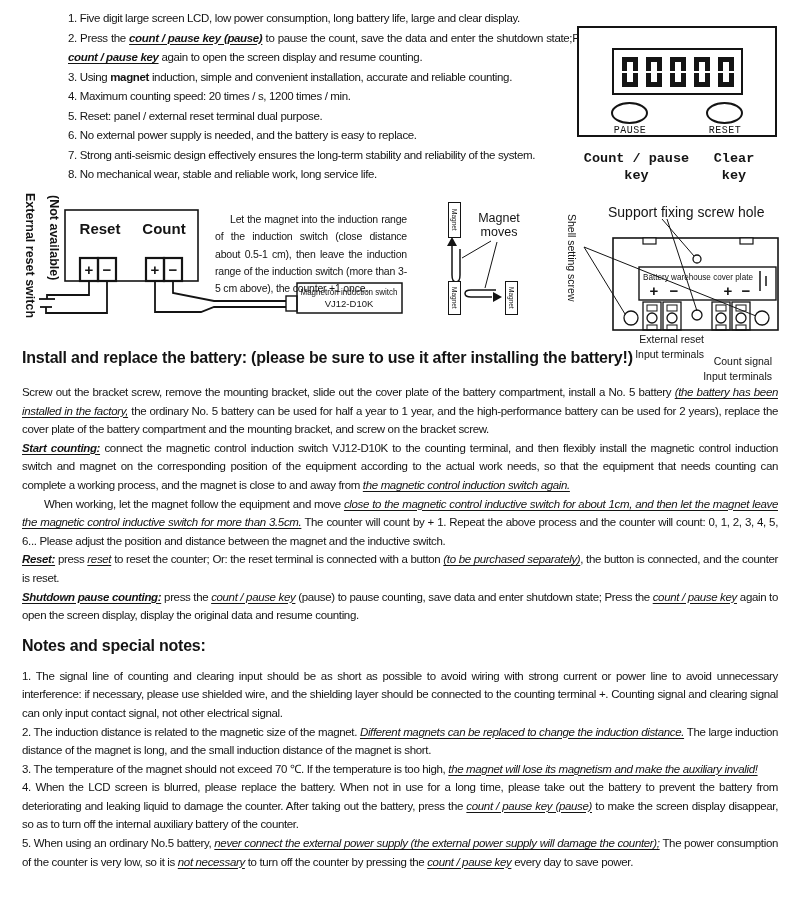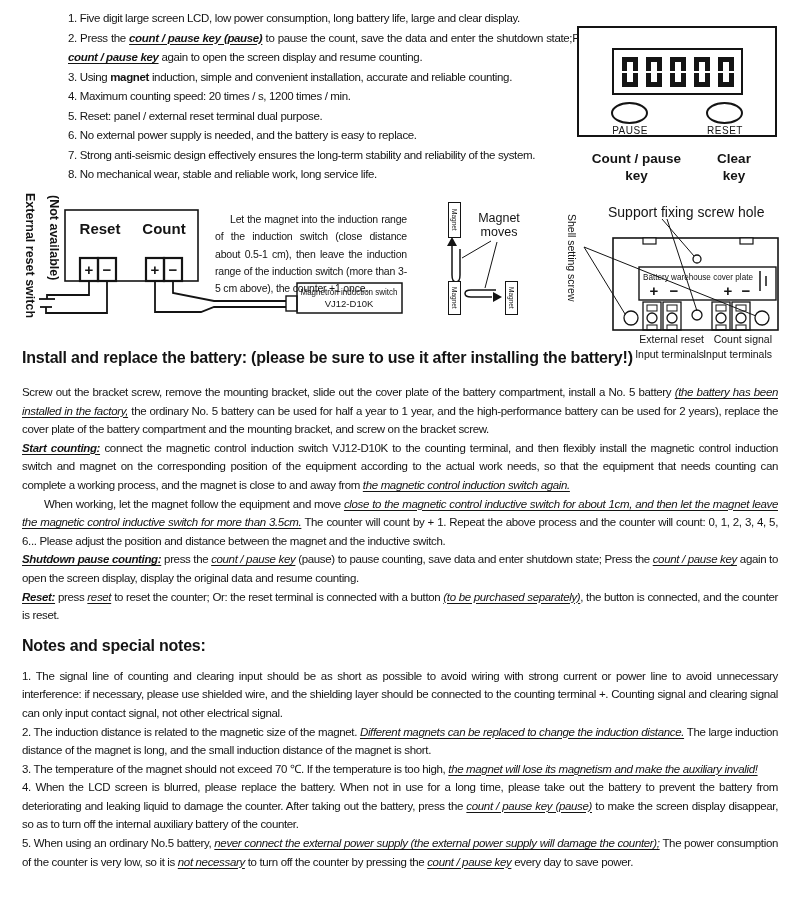--- a/index.html
+++ b/index.html
@@ -7,21 +7,21 @@
   body { width:800px; height:906px; font-family:"Liberation Sans", sans-serif; color:#141414; }
   .page { position:relative; width:800px; height:906px; background:#fff; overflow:hidden; }
   .u { text-decoration:underline; text-underline-offset:2px;font-style:italic; }
   .b { font-weight:bold; }
 
   
   .features { position:absolute; left:22px; top:9px; width:550px; font-size:11.5px; line-height:19.5px; letter-spacing:-0.35px;margin-left:46px; }
   .features .feat { text-align:justify; }
 
   
-  .lcd-block { position:absolute; left:577px; top:26px; width:208px; height:162px; }
+  .lcd-block { position:absolute; left:577px; top:26px; width:208px; height:162px;font-family:Liberation Mono, monospace; }
   .lcd-outer { position:absolute; left:0; top:0; width:200px; height:111px; border:2px solid #141414; background:#fff; }
   .lcd-screen { position:absolute; left:33px; top:20px; width:131px; height:47px; border:2px solid #141414; display:flex; align-items:center; justify-content:center; gap:8px; }
   .seg-digit { position:relative; width:16px; height:30px; border:5px solid #141414; background:#fff; }
   .seg-digit::after { content:""; position:absolute; left:-5px; right:-5px; top:50%; height:2px; margin-top:-1px; background:#fff; }
   .btn-oval { position:absolute; width:37px; height:22px; border:2px solid #141414; border-radius:50%; background:#fff; }
   .oval-pause { left:32px; top:74px; } .oval-reset { left:127px; top:74px; }
   .btn-label { position:absolute; top:97px; width:60px; text-align:center; font-size:10px; letter-spacing:0.5px; }
   .lbl-pause { left:21px; } .lbl-reset { left:116px; }
   .key-label { position:absolute; top:124px; font-weight:bold; font-size:13.5px; line-height:17px; text-align:center; }
   .key-count { left:2px; width:115px; } .key-clear { left:118px; width:78px; }
@@ -34,21 +34,21 @@
   .ext-reset-label { left:23px; top:8px; font-size:12.5px; font-weight:bold; }
   .not-available-label { left:47px; top:10px; font-size:12.5px; font-weight:bold; }
   .shell-label { left:566px; top:29px; font-size:10.5px; }
   .induction-note { left:215px; top:26px; width:192px; font-size:10.5px; line-height:17.3px; text-align:justify; text-indent:15px; letter-spacing:-0.2px; }
   .magnet-moves { left:468px; top:26px; width:62px; text-align:center; font-size:12.5px; line-height:14px; }
   .magnet-tag { position:absolute; width:13px; border:1px solid #141414; background:#fff; display:flex; align-items:center; justify-content:center; font-size:6.5px; z-index:2; }
   .magnet-tag .vtext { writing-mode:vertical-rl; }
   .tag1 { left:448px; top:17px; height:36px; } .tag2 { left:448px; top:96px; height:34px; } .tag3 { left:505px; top:96px; height:34px; }
   .support-label { left:608px; top:19px; font-size:14px; }
   .dev-term-label { position:absolute; top:147px; width:88px; text-align:right; font-size:10.5px; line-height:15px; }
-  .dev-ext { left:616px; } .dev-count { left:684px; }
+  .dev-ext { left:616px; } .dev-count { left:684px;margin-top:22px; }
 
   
   .content { position:absolute; left:22px; top:349px; width:756px; letter-spacing:-0.35px; }
   .section-heading { font-size:16px; font-weight:bold; letter-spacing:-0.2px; }
   .battery-heading { margin-bottom:16px; }
   .notes-heading { margin-top:12px; margin-bottom:12px; }
   .body-p { font-size:11.5px; line-height:18.6px; text-align:justify; }
   .indent { text-indent:22px; }
 
   svg text { font-family:"Liberation Sans", sans-serif; fill:#141414; }
@@ -206,22 +206,22 @@
       <div>Count signal</div>
       <div>Input terminals</div>
     </div>
   </div>
 
   <div class="content">
     <div class="section-heading battery-heading">Install and replace the battery: (please be sure to use it after installing the battery!)</div>
     <p class="body-p"><span>Screw out the bracket screw, remove the mounting bracket, slide out the cover plate of the battery compartment, install a No. 5 battery </span><span class="u">(the battery has been installed in the factory,</span><span> the ordinary No. 5 battery can be used for half a year to 1 year, and the high-performance battery can be used for 2 years), replace the cover plate of the battery compartment and the mounting bracket, and screw on the bracket screw.</span></p>
     <p class="body-p"><span class="u b">Start counting:</span><span> connect the magnetic control induction switch VJ12-D10K to the counting terminal, and then flexibly install the magnetic control induction switch and magnet on the corresponding position of the equipment according to the actual work needs, so that the equipment that needs counting can complete a working process, and the magnet is close to and away from </span><span class="u">the magnetic control induction switch again.</span></p>
     <p class="body-p indent"><span>When working, let the magnet follow the equipment and move </span><span class="u">close to the magnetic control inductive switch for about 1cm, and then let the magnet leave the magnetic control inductive switch for more than 3.5cm.</span><span> The counter will count by + 1. Repeat the above process and the counter will count: 0, 1, 2, 3, 4, 5, 6... Please adjust the position and distance between the magnet and the inductive switch.</span></p>
+    <p class="body-p"><span class="u b">Reset:</span><span> press </span><span class="u">reset</span><span> to reset the counter; Or: the reset terminal is connected with a button </span><span class="u">(to be purchased separately)</span><span>, the button is connected, and the counter is reset.</span></p>
     <p class="body-p"><span class="u b">Shutdown pause counting:</span><span> press the </span><span class="u">count / pause key</span><span> (pause) to pause counting, save data and enter shutdown state; Press the </span><span class="u">count / pause key</span><span> again to open the screen display, display the original data and resume counting.</span></p>
-    <p class="body-p"><span class="u b">Reset:</span><span> press </span><span class="u">reset</span><span> to reset the counter; Or: the reset terminal is connected with a button </span><span class="u">(to be purchased separately)</span><span>, the button is connected, and the counter is reset.</span></p>
 
     <div class="section-heading notes-heading">Notes and special notes:</div>
     <p class="body-p"><span>1. The signal line of counting and clearing input should be as short as possible to avoid wiring with strong current or power line to avoid unnecessary interference: if necessary, please use shielded wire, and the shielding layer should be connected to the counting terminal +. Counting signal and clearing signal can only input contact signal, not other electrical signal.</span></p>
     <p class="body-p"><span>2. The induction distance is related to the magnetic size of the magnet. </span><span class="u">Different magnets can be replaced to change the induction distance.</span><span> The large induction distance of the magnet is long, and the small induction distance of the magnet is short.</span></p>
     <p class="body-p"><span>3. The temperature of the magnet should not exceed 70 ℃. If the temperature is too high, </span><span class="u">the magnet will lose its magnetism and make the auxiliary invalid!</span></p>
     <p class="body-p"><span>4. When the LCD screen is blurred, please replace the battery. When not in use for a long time, please take out the battery to prevent the battery from deteriorating and leaking liquid to damage the counter. After taking out the battery, press the </span><span class="u">count / pause key (pause)</span><span> to make the screen display disappear, so as to turn off the internal auxiliary battery of the counter.</span></p>
     <p class="body-p"><span>5. When using an ordinary No.5 battery, </span><span class="u">never connect the external power supply (the external power supply will damage the counter);</span><span> The power consumption of the counter is very low, so it is </span><span class="u">not necessary</span><span> to turn off the counter by pressing the </span><span class="u">count / pause key</span><span> every day to save power.</span></p>
   </div>
 
 </div>

